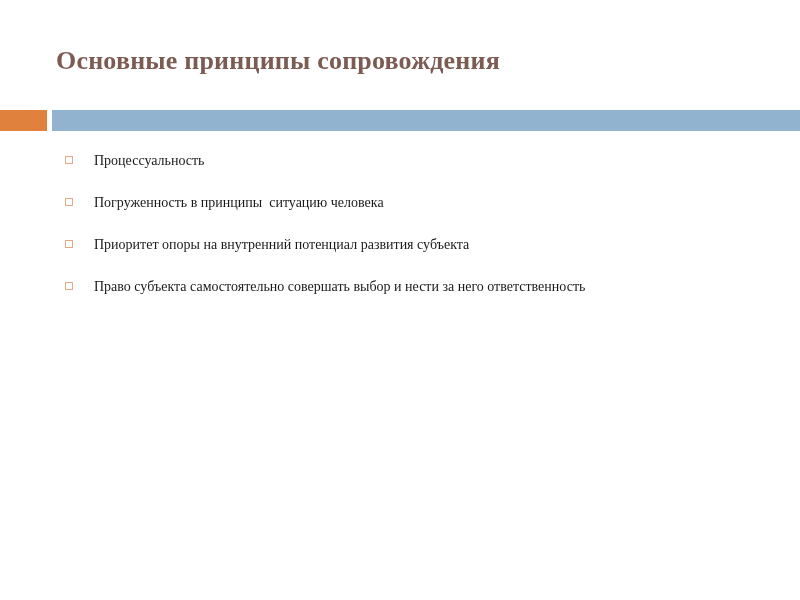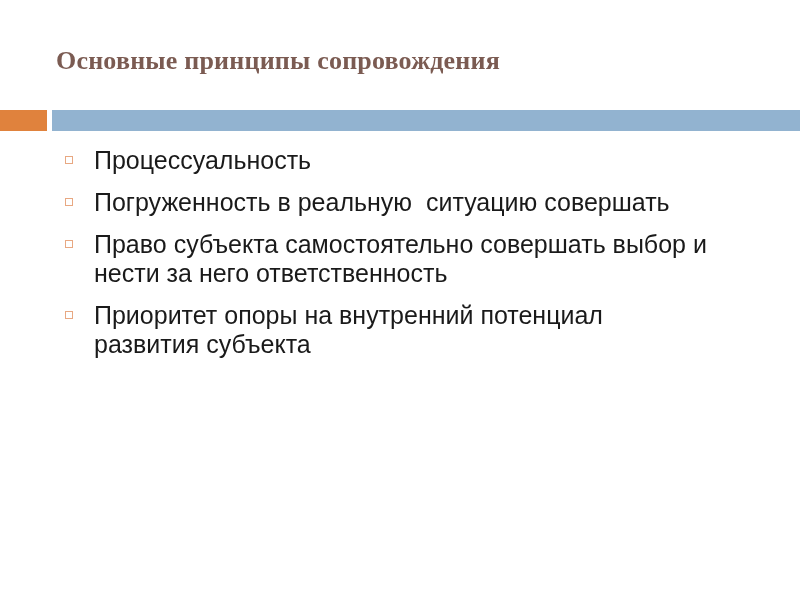--- a/index.html
+++ b/index.html
@@ -71,22 +71,22 @@
     position: absolute;
     left: 60px;
     top: 146px;
     width: 700px;
   }
 
   .bullet-item {
     position: relative;
     padding-left: 34px;
     margin: 0 0 13px 0;
-    font-family: Liberation Sans, sans-serif;
-    font-size: 25px;
+    font-family: Liberation Serif, serif;
+    font-size: 14px;
     line-height: 29px;
     color: #1a1a1a;
     max-width: 660px;
   }
   .bullet-item:last-child {
     margin-bottom: 0;
   }
 
   .bullet-marker {
     position: absolute;
@@ -128,27 +128,27 @@
     <div class="bullet-item">
       <span class="bullet-marker"></span>
       <span class="bullet-text">Процессуальность</span>
     </div>
 
 
 
 
     <div class="bullet-item">
       <span class="bullet-marker"></span>
-      <span class="bullet-text">Погруженность в реальную  ситуацию совершать</span>
+      <span class="bullet-text">Погруженность в принципы  ситуацию человека</span>
+    </div>
+
+    <div class="bullet-item item-wrap-6">
+      <span class="bullet-marker"></span>
+      <span class="bullet-text">Приоритет опоры на внутренний потенциал развития субъекта</span>
     </div>
 
     <div class="bullet-item item-wrap-7">
       <span class="bullet-marker"></span>
       <span class="bullet-text">Право субъекта самостоятельно совершать выбор и нести за него ответственность</span>
     </div>
 
-    <div class="bullet-item item-wrap-6">
-      <span class="bullet-marker"></span>
-      <span class="bullet-text">Приоритет опоры на внутренний потенциал развития субъекта</span>
-    </div>
-
   </div>
 </div>
 
 </body></html>

